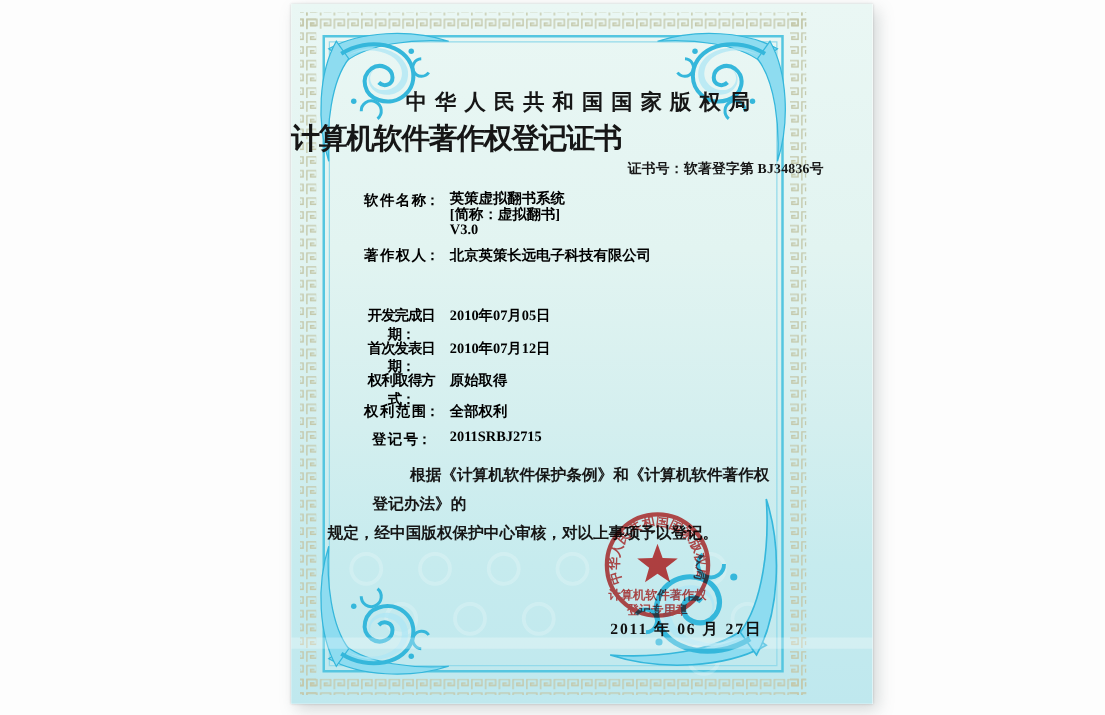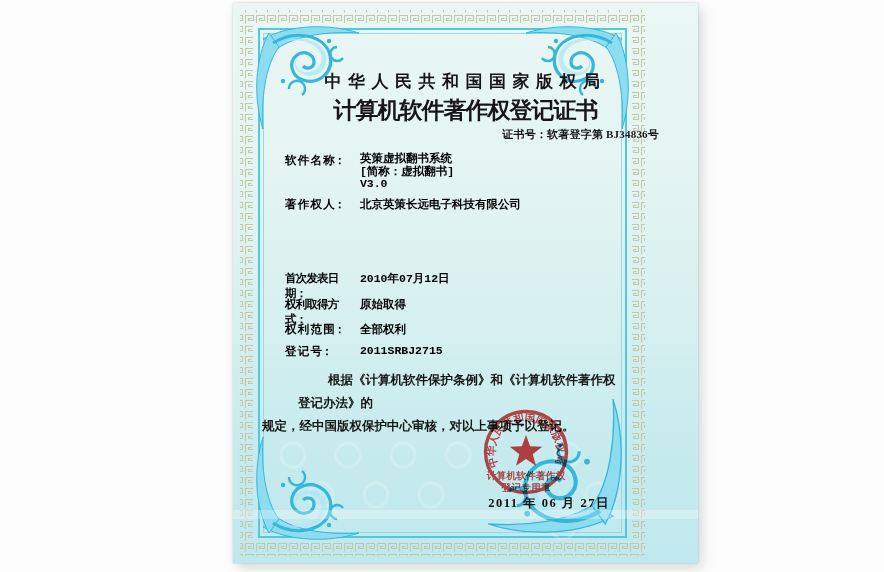--- a/index.html
+++ b/index.html
@@ -9,25 +9,25 @@
     font-family:"Liberation Serif","DejaVu Serif",serif;
   }
   .certificate{
     position:absolute;left:233px;top:3px;width:465px;height:560px;
     background:linear-gradient(180deg,#eaf7f4 0%,#e2f4f1 35%,#d4efef 60%,#c6ebee 80%,#bfe8ee 100%);
     box-shadow:0 0 2px rgba(0,0,0,.18), 4px 5px 12px rgba(110,125,125,.28);
   }
   .deco-svg{position:absolute;left:0;top:0;width:419px;height:560px;}
   .txt{position:absolute;color:#161616;white-space:nowrap;}
   .authority{left:0;top:67px;width:100%;text-align:center;font-size:17px;font-weight:700;letter-spacing:6.5px;}
-  .cert-title{left:0;top:92px;width:100%;text-align:center;font-size:23px;font-weight:700;letter-spacing:-1px;}
+  .cert-title{left:0;top:92px;width:100%;font-size:23px;font-weight:700;letter-spacing:-1px;}
   .cert-no{right:39px;top:124px;font-size:11px;font-weight:700;letter-spacing:0.2px;}
   .frow{position:absolute;left:52px;font-size:11.5px;font-weight:700;}
-  .frow .lab{display:inline-block;width:72px;letter-spacing:-0.8px;vertical-align:top;}
-  .frow .val{display:inline-block;vertical-align:top;font-family:Liberation Mono, monospace;}
+  .frow .lab{display:inline-block;width:72px;letter-spacing:-0.8px;vertical-align:top;text-align:center;}
+  .frow .val{display:inline-block;vertical-align:top;}
   .vline{line-height:12.5px;}
   .statement{position:absolute;left:29px;top:366px;width:356px;font-size:12.5px;font-weight:700;line-height:23px;color:#161616;}
   .statement .ln1{text-indent:30px;margin-left:36px;}
   .seal{position:absolute;left:243px;top:402px;width:100px;height:100px;mix-blend-mode:multiply;opacity:0.92;}
   .issue-date{left:217px;top:492px;width:160px;text-align:right;font-size:12.5px;font-weight:700;letter-spacing:1.5px;color:#111;}
   .scan-band{position:absolute;left:0;top:507px;width:100%;height:9px;background:rgba(255,255,255,.28);pointer-events:none;}
 </style>
 </head>
 <body>
 
@@ -86,20 +86,24 @@
     <span class="val">
       <div class="vline">英策虚拟翻书系统</div>
       <div class="vline">[简称：虚拟翻书]</div>
       <div class="vline">V3.0</div>
     </span>
   </div>
   <div class="frow" style="top:194px">
     <span class="lab">著 作 权 人：</span>
     <span class="val">北京英策长远电子科技有限公司</span>
   </div>
+  <div class="frow" style="top:242px">
+    <span class="lab">开发完成日期：</span>
+    <span class="val">2010年07月05日</span>
+  </div>
   <div class="frow" style="top:268px">
     <span class="lab">首次发表日期：</span>
     <span class="val">2010年07月12日</span>
   </div>
   <div class="frow" style="top:294px">
     <span class="lab">权利取得方式：</span>
     <span class="val">原始取得</span>
   </div>
   <div class="frow" style="top:319px">
     <span class="lab">权 利 范 围：</span>

